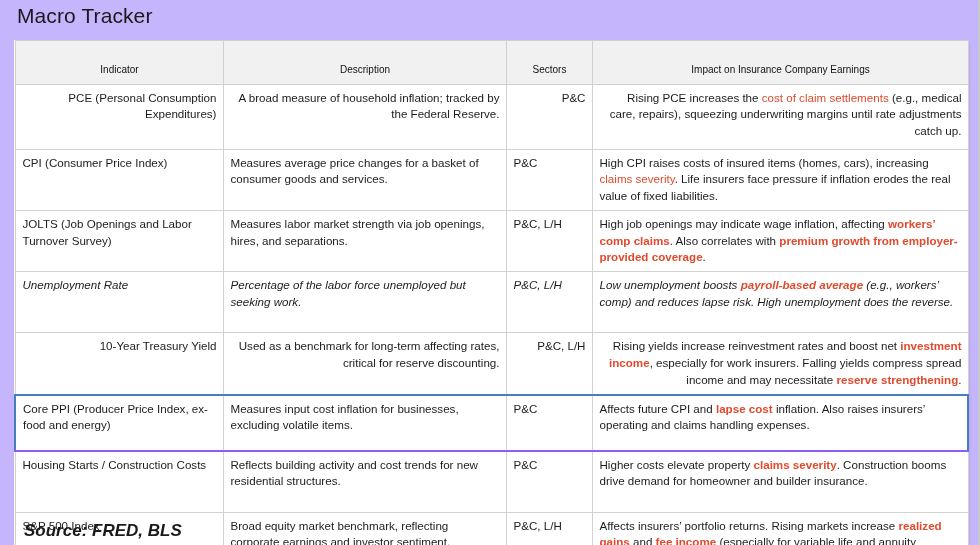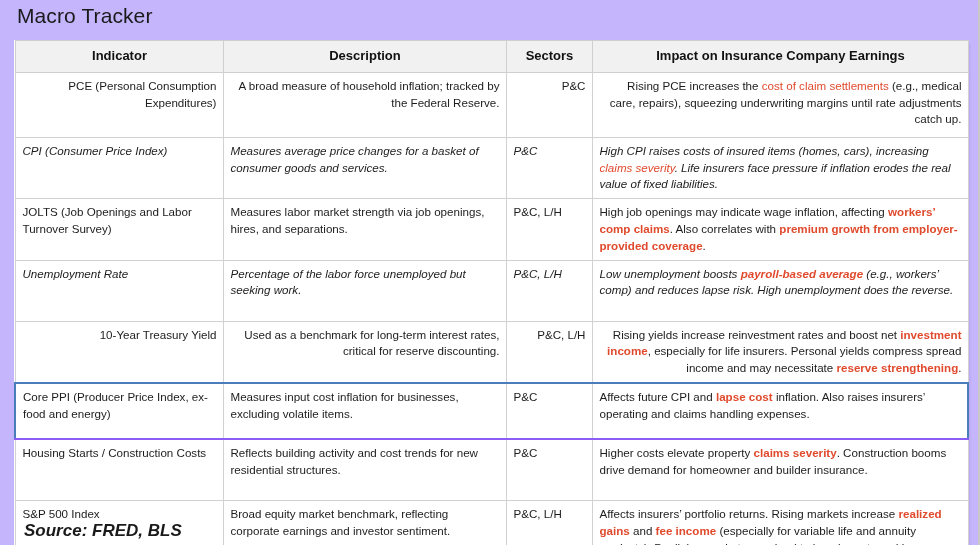--- a/index.html
+++ b/index.html
@@ -55,29 +55,29 @@
     border: 1px solid #d2d2d2;
     vertical-align: top;
     padding: 5px 6px 5px 7px;
     font-size: 11.6px;
     line-height: 1.45;
     color: #1c1c1c;
   }
   table.macro thead th {
     background: #f1f1f1;
     text-align: center;
-    font-weight: bold;
-    font-size: 13px;
-    padding-top: 6px;
+    font-weight: normal;
+    font-size: 10px;
+    padding-top: 22px;
     padding-bottom: 6px;
     color: #111111;
     border-color: #cfcfcf;
   }
   tr.row-pce td  { height: 54px; text-align: right; }
-  tr.row-cpi td  { height: 50px; font-style: italic; }
+  tr.row-cpi td  { height: 50px; }
   tr.row-jolts td{ height: 50px; }
   tr.row-unemp td{ height: 50px; font-style: italic; }
   tr.row-tsy td  { height: 50px; text-align: right; }
   tr.row-ppi td  { height: 44px; }
   tr.row-hous td { height: 50px; }
   tr.row-spx td  { height: 68px; }
 
   
   tr.selected td {
     border-top: 2px solid #4a7ebb;
@@ -145,23 +145,23 @@
             <td><span>High job openings may indicate wage inflation, affecting </span><span class="hl bold">workers’ comp claims</span><span>. Also correlates with </span><span class="hl bold">premium growth from employer-provided coverage</span><span>.</span></td>
           </tr>
           <tr class="row-unemp">
             <td>Unemployment Rate</td>
             <td>Percentage of the labor force unemployed but seeking work.</td>
             <td>P&amp;C, L/H</td>
             <td><span>Low unemployment boosts </span><span class="hl bold">payroll-based average</span><span> (e.g., workers’ comp) and reduces lapse risk. High unemployment does the reverse.</span></td>
           </tr>
           <tr class="row-tsy">
             <td>10-Year Treasury Yield</td>
-            <td>Used as a benchmark for long-term interest rates, critical for reserve discounting.</td>
+            <td>Used as a benchmark for long-term affecting rates, critical for reserve discounting.</td>
             <td>P&amp;C, L/H</td>
-            <td><span>Rising yields increase reinvestment rates and boost net </span><span class="hl bold">investment income</span><span>, especially for life insurers. Personal yields compress spread income and may necessitate </span><span class="hl bold">reserve strengthening</span><span>.</span></td>
+            <td><span>Rising yields increase reinvestment rates and boost net </span><span class="hl bold">investment income</span><span>, especially for work insurers. Falling yields compress spread income and may necessitate </span><span class="hl bold">reserve strengthening</span><span>.</span></td>
           </tr>
           <tr class="row-ppi selected">
             <td>Core PPI (Producer Price Index, ex-food and energy)</td>
             <td>Measures input cost inflation for businesses, excluding volatile items.</td>
             <td>P&amp;C</td>
             <td><span>Affects future CPI and </span><span class="hl bold">lapse cost</span><span> inflation. Also raises insurers’ operating and claims handling expenses.</span></td>
           </tr>
           <tr class="row-hous">
             <td>Housing Starts / Construction Costs</td>
             <td>Reflects building activity and cost trends for new residential structures.</td>

